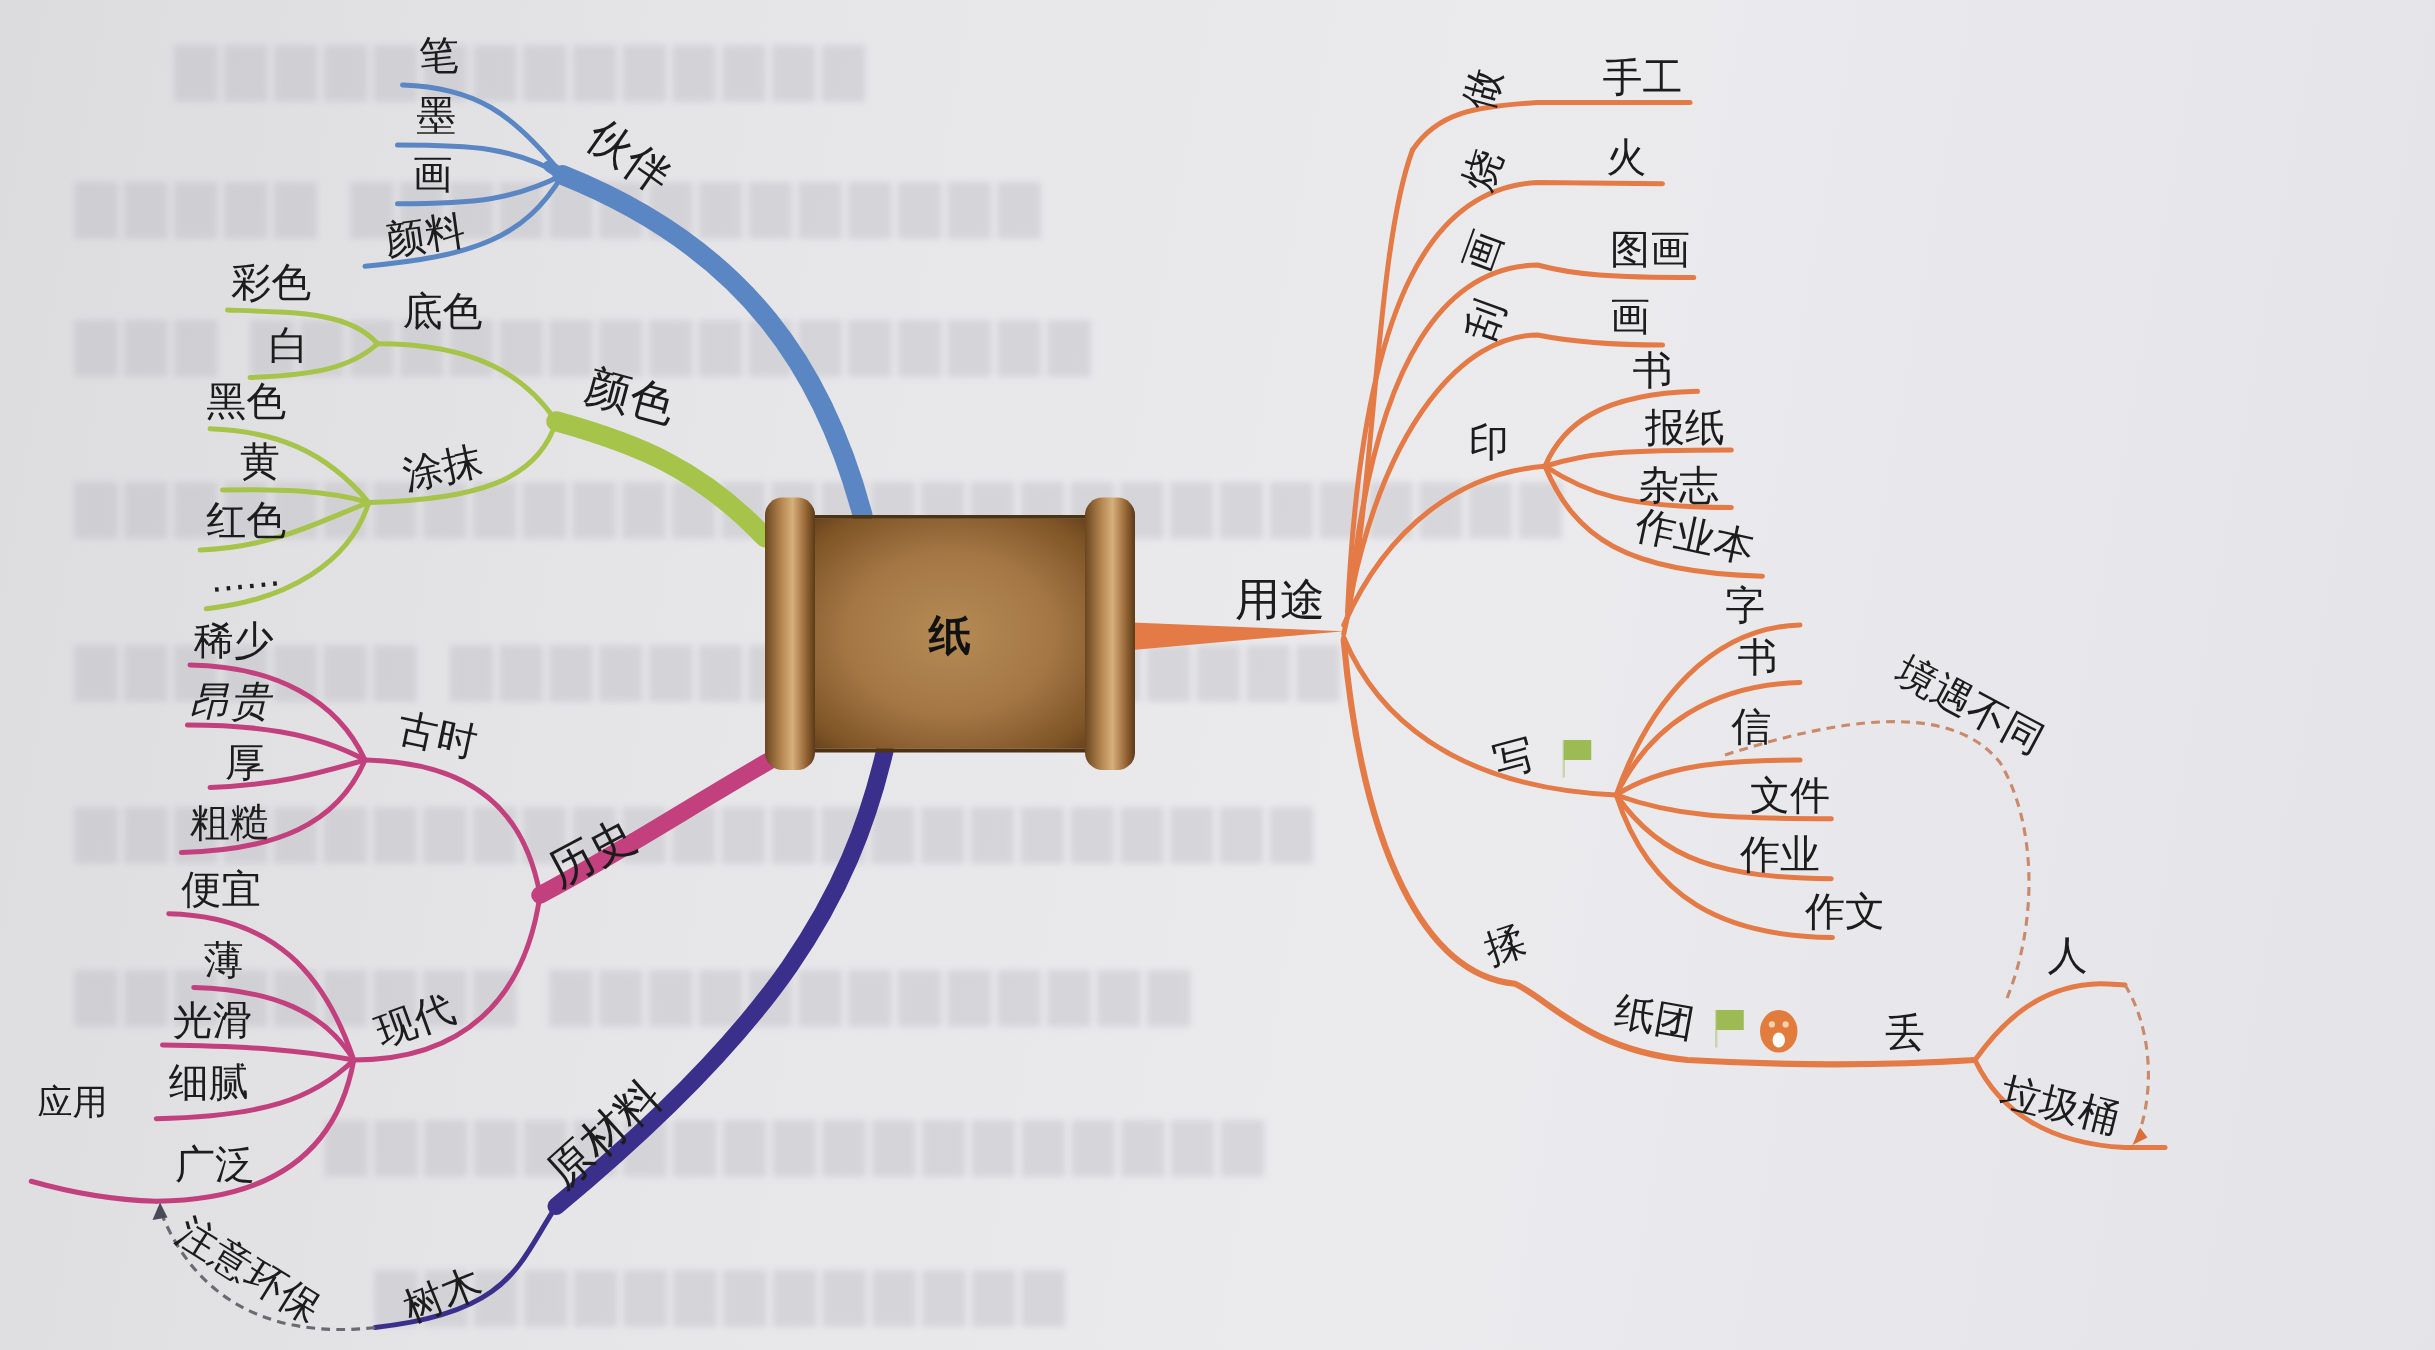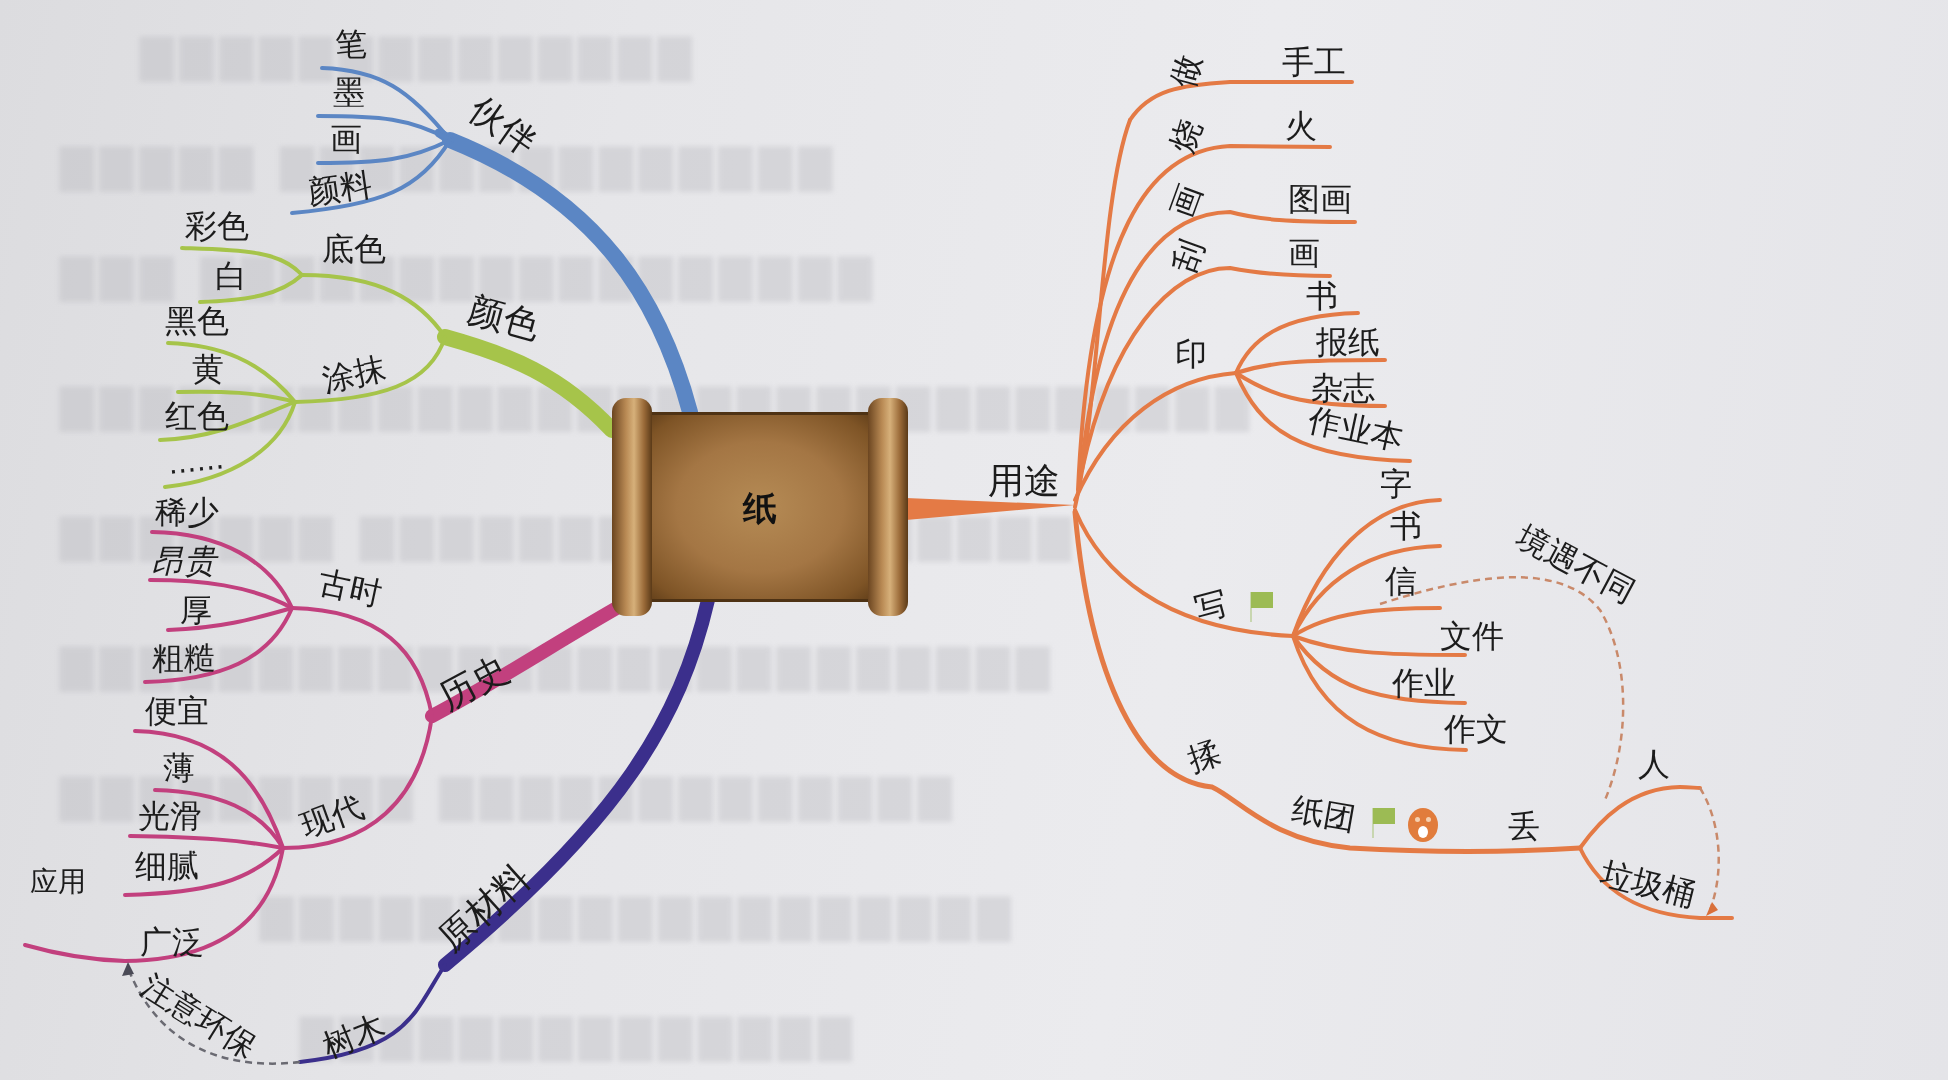--- a/index.html
+++ b/index.html
@@ -150,21 +150,21 @@
 <div class="lbl" style="left:318px;top:572px;transform:rotate(12deg);">古时</div>
 <div class="lbl" style="left:155px;top:496px;">稀少</div>
 <div class="lbl" style="left:152px;top:545px;font-style:italic;">昂贵</div>
 <div class="lbl" style="left:180px;top:594px;">厚</div>
 <div class="lbl" style="left:152px;top:642px;">粗糙</div>
 <div class="lbl" style="left:300px;top:800px;transform:rotate(-20deg);">现代</div>
 <div class="lbl" style="left:145px;top:695px;">便宜</div>
 <div class="lbl" style="left:163px;top:752px;">薄</div>
 <div class="lbl" style="left:138px;top:800px;">光滑</div>
 <div class="lbl" style="left:135px;top:850px;">细腻</div>
-<div class="lbl" style="left:140px;top:915px;margin-top:11px;">广泛</div>
+<div class="lbl" style="left:140px;top:915px;">广泛</div>
 <div class="lbl sm" style="left:30px;top:868px;">应用</div>
 
 <div class="lbl lg" style="left:430px;top:890px;transform:rotate(-42deg);">原材料</div>
 <div class="lbl" style="left:322px;top:1020px;transform:rotate(-22deg);">树木</div>
 <div class="lbl" style="left:135px;top:1000px;transform:rotate(32deg);">注意环保</div>
 
 <div class="lbl lg" style="left:988px;top:463px;">用途</div>
 
 <div class="lbl" style="left:1170px;top:55px;transform:rotate(-75deg);">做</div>
 <div class="lbl" style="left:1282px;top:46px;text-align:right;">手工</div>
@@ -182,21 +182,21 @@
 <div class="lbl" style="left:1308px;top:413px;transform:rotate(12deg);">作业本</div>
 
 <div class="lbl" style="left:1195px;top:590px;transform:rotate(-15deg);">写</div>
 <div class="flag" style="left:1250px;top:592px;">
     <div class="pole"></div>
     <div class="cloth"></div>
   </div>
 <div class="lbl" style="left:1380px;top:468px;">字</div>
 <div class="lbl" style="left:1390px;top:510px;">书</div>
 <div class="lbl" style="left:1385px;top:565px;">信</div>
-<div class="lbl" style="left:1440px;top:620px;">文件</div>
+<div class="lbl" style="left:1400px;top:620px;">文件</div>
 <div class="lbl" style="left:1392px;top:667px;">作业</div>
 <div class="lbl" style="left:1444px;top:713px;">作文</div>
 
 <div class="lbl" style="left:1188px;top:740px;transform:rotate(-18deg);">揉</div>
 <div class="lbl" style="left:1292px;top:798px;transform:rotate(10deg);">纸团</div>
 <div class="flag" style="left:1372px;top:808px;">
     <div class="pole"></div>
     <div class="cloth"></div>
   </div>
 <div class="face" style="left:1408px;top:808px;">

